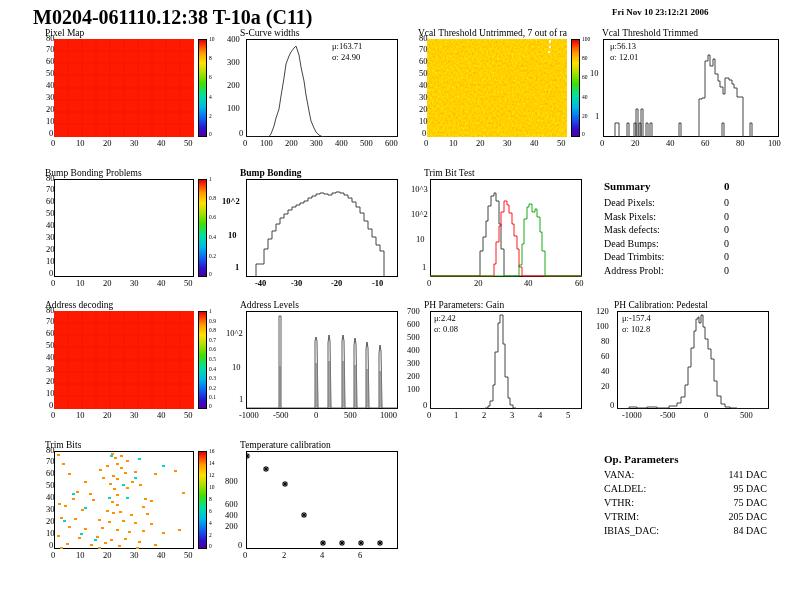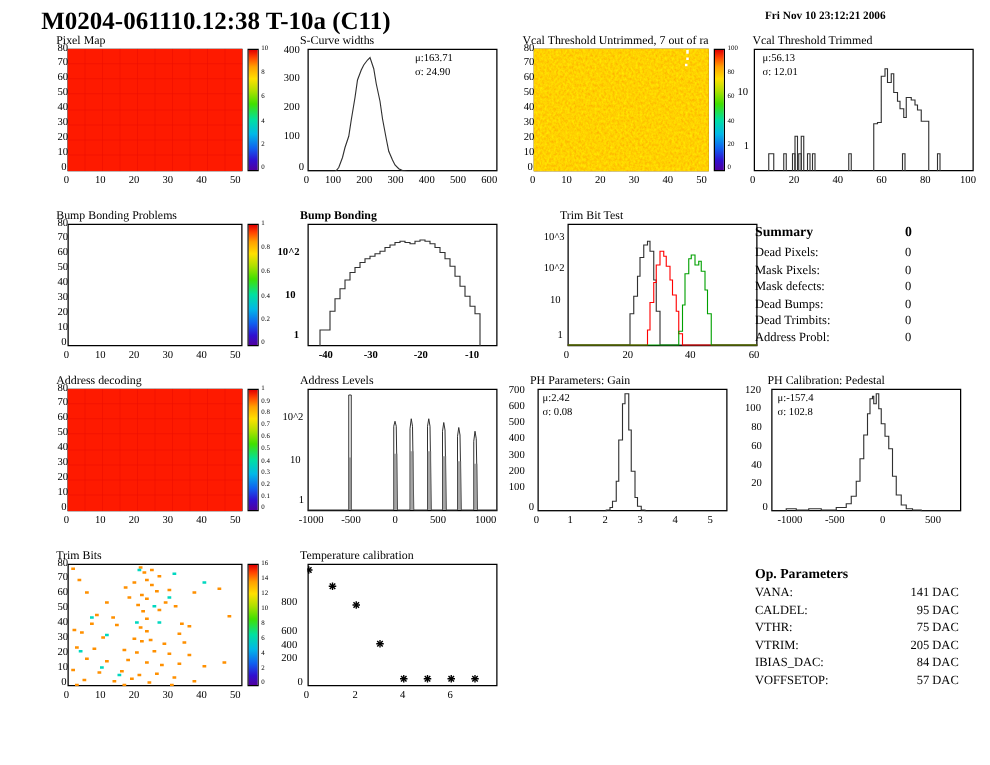--- a/index.html
+++ b/index.html
@@ -217,21 +217,21 @@
   </svg>
   <div class="axlab" style="left:0px;top:28px;">10^2</div>
   <div class="axlab" style="left:6px;top:62px;">10</div>
   <div class="axlab" style="left:13px;top:94px;">1</div>
   <div class="axlab" style="left:33px;top:110px;">-40</div>
   <div class="axlab" style="left:69px;top:110px;">-30</div>
   <div class="axlab" style="left:109px;top:110px;">-20</div>
   <div class="axlab" style="left:150px;top:110px;">-10</div>
 </div>
 
-<div class="panel" style="left:436px;top:168px;width:180px;height:118px;">
+<div class="panel" style="left:412px;top:168px;width:180px;height:118px;">
   <div class="ptitle" style="left:12px;top:0px;">Trim Bit Test</div>
   <div class="frame" style="left:18px;top:11px;width:152px;height:98px;"></div>
   <svg style="position:absolute;left:18px;top:11px;" width="152" height="98">
     <polyline fill="none" stroke="#303030" stroke-width="0.9" points="0,97 50,97 50,72 53,72 53,58 56,58 56,42 58,42 58,27 61,27 61,17 64,17 64,14 66,14 66,22 69,22 69,45 71,45 71,70 74,70 74,97 152,97"></polyline>
     <polyline fill="none" stroke="#ff0000" stroke-width="0.9" points="0,97 64,97 64,85 66,85 66,63 69,63 69,47 71,47 71,33 74,33 74,22 77,22 77,26 79,26 79,34 82,34 82,45 84,45 84,57 87,57 87,70 89,70 89,88 92,88 92,97 152,97"></polyline>
     <polyline fill="none" stroke="#00a000" stroke-width="0.9" points="0,97 89,97 89,86 92,86 92,65 94,65 94,40 97,40 97,28 99,28 99,25 102,25 102,33 105,33 105,30 107,30 107,38 110,38 110,53 112,53 112,72 115,72 115,97 152,97"></polyline>
   </svg>
   <div class="axlab" style="left:-1px;top:16px;">10^3</div>
   <div class="axlab" style="left:-1px;top:41px;">10^2</div>
   <div class="axlab" style="left:4px;top:66px;">10</div>
@@ -607,17 +607,13 @@
     <span class="oval">75 DAC</span>
   </div>
   <div class="orow">
     <span>VTRIM:</span>
     <span class="oval">205 DAC</span>
   </div>
   <div class="orow">
     <span>IBIAS_DAC:</span>
     <span class="oval">84 DAC</span>
   </div>
-  <div class="orow">
-    <span>VOFFSETOP:</span>
-    <span class="oval">57 DAC</span>
-  </div>
 </div>
 
 </body></html>

